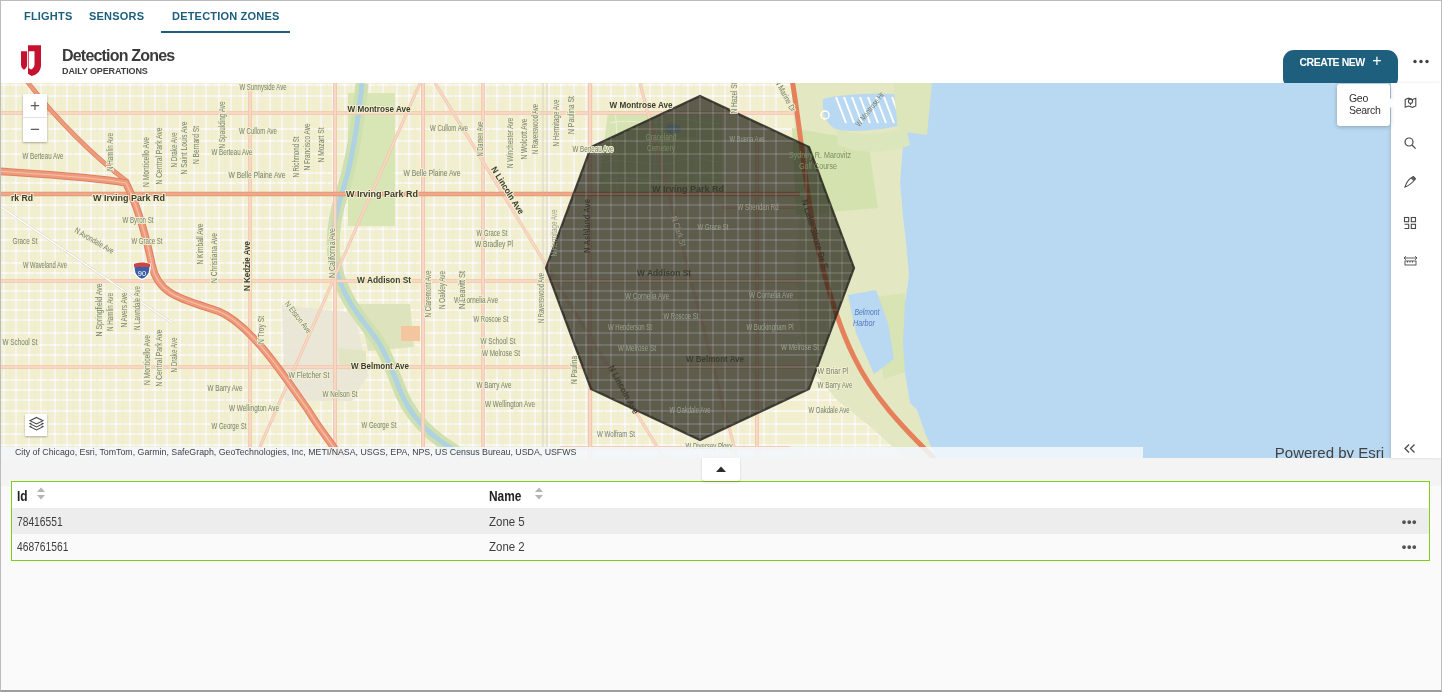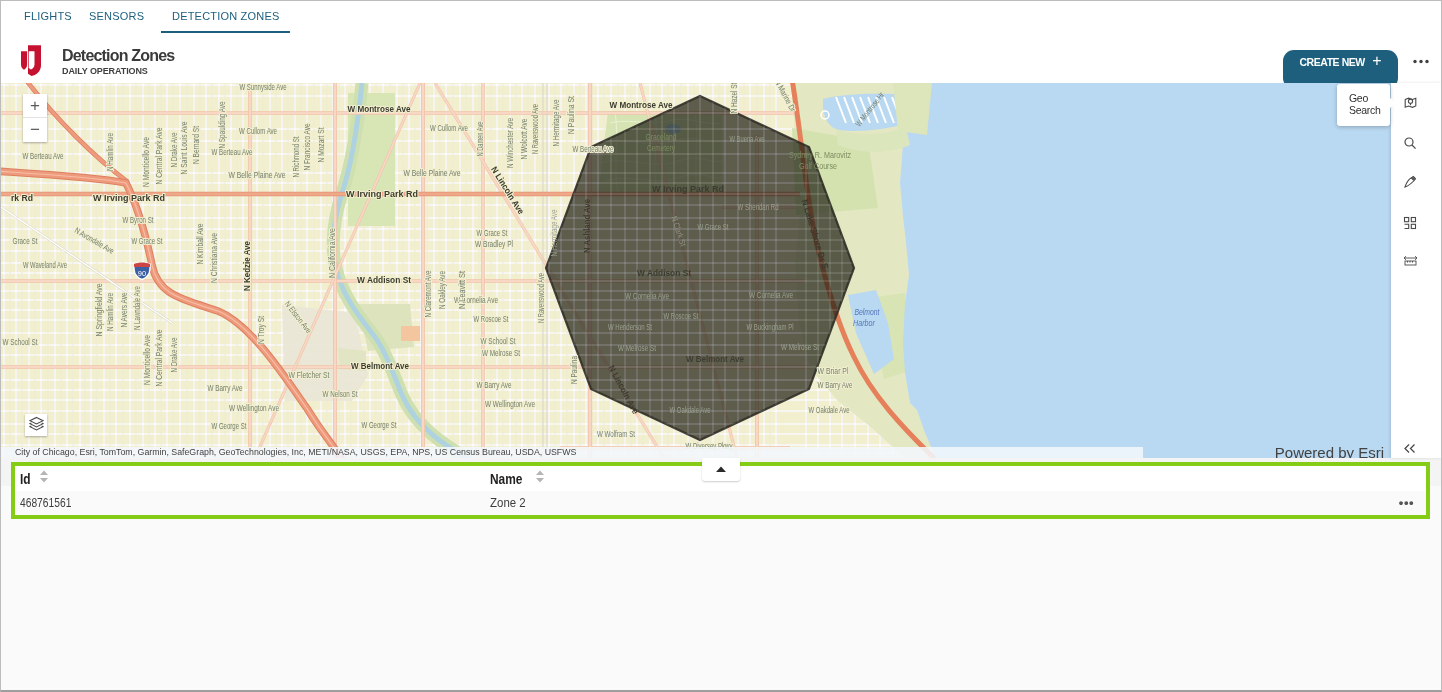--- a/index.html
+++ b/index.html
@@ -1,35 +1,35 @@
 <!DOCTYPE html>
 <html><head><meta charset="utf-8"><style>
 *{margin:0;padding:0;box-sizing:border-box}
 body{font-family:"Liberation Sans",sans-serif;width:1442px;height:692px;overflow:hidden;background:#fafafa;position:relative}
 .frame{position:absolute;inset:0;border:1px solid #bcbcbc;border-bottom:2px solid #9e9e9e;pointer-events:none;z-index:99}
 .topbar{position:absolute;left:0;top:0;width:1442px;height:83px;background:#fff}
-.tab{position:absolute;top:10px;font-size:11px;font-weight:normal;letter-spacing:0.2px;color:#1c5f7d}
+.tab{position:absolute;top:10px;font-size:11px;font-weight:bold;letter-spacing:0.2px;color:#1c5f7d}
 .tabline{position:absolute;left:161px;top:30.5px;width:129px;height:2.5px;background:#1c5f7d}
 .title{position:absolute;left:62px;top:46.5px;font-size:16px;font-weight:bold;color:#3a3a3a;letter-spacing:-0.8px}
 .subtitle{position:absolute;left:62px;top:65.5px;font-size:9px;font-weight:bold;color:#3f3f3f;letter-spacing:-0.1px}
 .createbtn{position:absolute;left:1283px;top:49.5px;width:115px;height:39px;background:#1e5f7e;border-radius:11px;color:#fff;text-align:center;line-height:21.5px;font-size:10.5px;font-weight:bold;letter-spacing:-0.45px}
 .mapwrap{position:absolute;left:0;top:83px;width:1442px;height:375px;overflow:hidden}
 .attrib{position:absolute;left:0;top:364px;width:1143px;height:11px;background:rgba(243,247,252,0.88);font-size:8.8px;color:#424242;line-height:11px;padding-left:15px}
 .pwresri{position:absolute;right:58px;top:364px;font-size:15px;color:#424242;line-height:11px}
 .zoomctl{position:absolute;left:23px;top:11px;width:24px;height:48px;background:#fff;box-shadow:0 1px 2px rgba(0,0,0,0.3)}
 .zoomctl div{width:24px;height:24px;text-align:center;color:#5a5a5a;font-size:17px;line-height:23px;font-weight:400}
 .zoomctl .zplus{border-bottom:1px solid #e3e3e3}
 .layersbtn{position:absolute;left:25px;top:331px;width:22px;height:22px;background:#fff;box-shadow:0 1px 2px rgba(0,0,0,0.3);text-align:center;line-height:24px}
 .sidebar{position:absolute;left:1391px;top:83px;width:51px;height:375px;background:#fff;box-shadow:-1px 0 3px rgba(0,0,0,0.12);z-index:5}
 .sicon{position:absolute;left:1403px;z-index:6}
 .tooltip{position:absolute;left:1337px;top:84px;width:53px;height:42px;background:#fff;border-radius:3px;box-shadow:0 1px 4px rgba(0,0,0,0.25);z-index:7;font-size:10.5px;color:#2f2f2f;padding:9px 0 0 12px;line-height:11.8px;letter-spacing:-0.3px}
 .tooltip:after{content:"";position:absolute;right:-5px;top:13px;border-top:6px solid transparent;border-bottom:6px solid transparent;border-left:6px solid #fff}
 .collapsebtn{position:absolute;left:702px;top:458px;width:38px;height:23px;background:#fff;border-radius:0 0 3px 3px;box-shadow:0 1px 2px rgba(0,0,0,0.2);text-align:center;z-index:8}
 .gapstrip{position:absolute;left:0;top:458px;width:1442px;height:28px;background:#f4f4f4}
-.tbl{position:absolute;left:11px;top:462px;width:1419px;background:#fff;border:4px solid #84cc16;border-collapse:collapse;z-index:4}
+.tbl{position:absolute;left:11px;top:481px;width:1419px;background:#fff;border:1px solid #84cc16;border-collapse:collapse;z-index:4}
 .tbl th{font-size:14px;font-weight:bold;color:#222;text-align:left;padding:0 0 0 5px;height:26.5px;background:#fff}
 .tbl td{font-size:13.5px;color:#3d3d3d;padding:0 0 0 5px;height:26px}
 .tbl tr.r1 td{background:#ededed}
 .tbl tr.r2 td{background:#fafafa}
 .sq{display:inline-block;transform:scaleX(0.76);transform-origin:0 50%;white-space:nowrap}
 .sq2{display:inline-block;transform:scaleX(0.85);transform-origin:0 50%;white-space:nowrap}
 .rowdots{color:#555;font-size:13px;font-weight:bold;letter-spacing:0.5px}
 .sorticon{display:inline-block;vertical-align:1px;margin-left:4px}
 </style></head><body>
 <div class="topbar">
@@ -626,18 +626,22 @@
       <tr>
         <th style="width:472px"><span class="sq2">Id</span> <svg class="sorticon" width="8" height="13" viewBox="0 0 8 13">
             <path d="M0,5 L4,0.5 L8,5 Z" fill="#b5b5b5"></path>
             <path d="M0,8 L4,12.5 L8,8 Z" fill="#b5b5b5"></path>
           </svg></th>
         <th><span class="sq2">Name</span> <svg class="sorticon" width="8" height="13" viewBox="0 0 8 13">
             <path d="M0,5 L4,0.5 L8,5 Z" fill="#b5b5b5"></path>
             <path d="M0,8 L4,12.5 L8,8 Z" fill="#b5b5b5"></path>
           </svg></th>
       </tr>
+      <tr class="r1">
+        <td><span class="sq">78416551</span></td>
+        <td><span class="sq2">Zone 5</span><span style="float:right;margin-right:12px" class="rowdots">•••</span></td>
+      </tr>
       <tr class="r2">
         <td><span class="sq">468761561</span></td>
         <td><span class="sq2">Zone 2</span><span style="float:right;margin-right:12px" class="rowdots">•••</span></td>
       </tr>
     </tbody>
   </table>
 <div class="frame"></div>
 </body></html>

